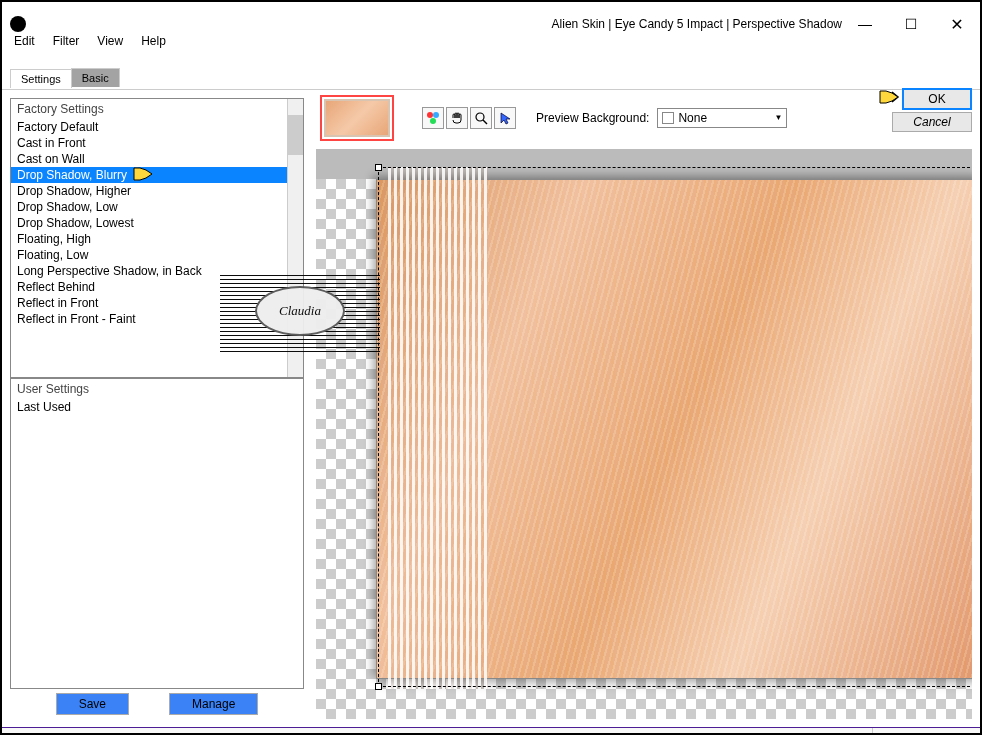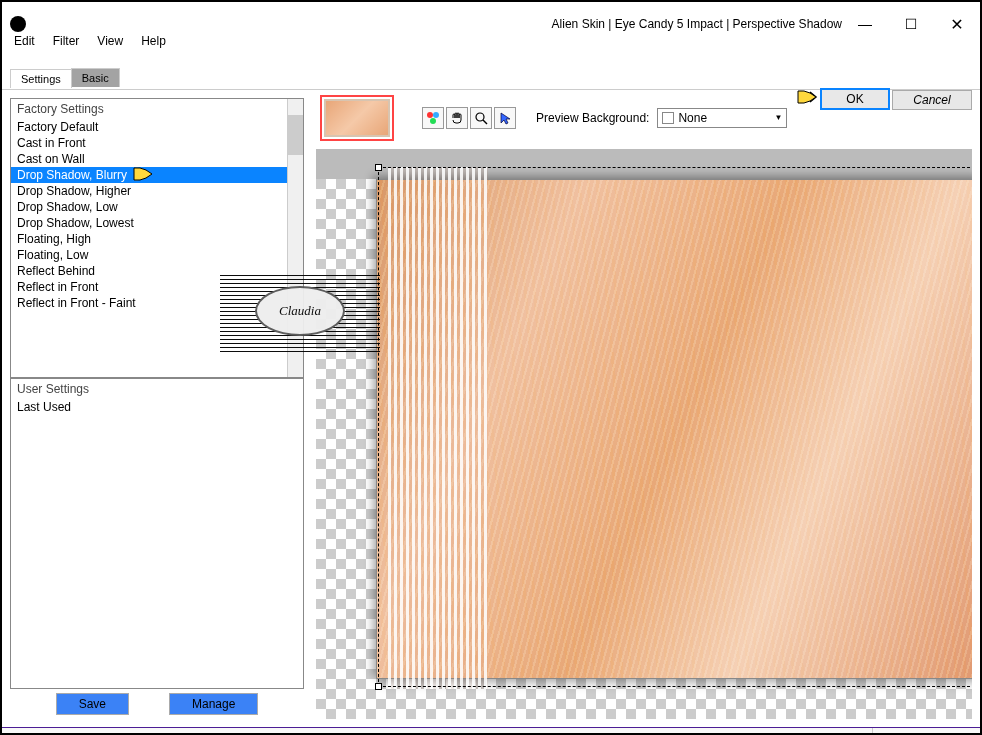--- a/index.html
+++ b/index.html
@@ -31,21 +31,21 @@
     .right { flex: 1; display: flex; flex-direction: column; position: relative; }
     .toprow { height: 55px; display: flex; align-items: center; gap: 8px; padding: 4px 8px; }
     .thumbframe { width: 74px; height: 46px; border: 2px solid #f44; padding: 2px; background: #fff; }
     .thumb { width: 100%; height: 100%; background: linear-gradient(135deg, #e8a678, #f5c9a8, #e8a678); border: 2px solid #d8c4b0; }
     .toolbtns { display: flex; gap: 2px; margin-left: 20px; }
     .toolbtn { width: 22px; height: 22px; border: 1px solid #999; background: #f8f8f8; display: flex; align-items: center; justify-content: center; font-size: 12px; cursor: pointer; }
     .previewlbl { font-size: 12px; margin-left: 12px; }
     .combo { width: 130px; height: 20px; border: 1px solid #888; display: flex; align-items: center; padding: 0 4px; font-size: 12px; cursor: pointer; }
     .combo-chk { width: 12px; height: 12px; border: 1px solid #888; margin-right: 4px; }
     .combo-arrow { margin-left: auto; font-size: 8px; }
-    .okcancel { position: absolute; top: -2px; right: 8px; display: flex; flex-direction: row; gap: 2px; align-items: flex-end; }
+    .okcancel { position: absolute; top: -2px; right: 8px; display: flex; flex-direction: column; gap: 2px; align-items: flex-end; }
     .okbtn { width: 70px; padding: 2px 0; font-size: 12px; background: #e8e8e8; border: 2px solid #0a84ff; cursor: pointer; text-align: center; }
     .cancelbtn { width: 80px; padding: 2px 0; font-size: 12px; background: #e8e8e8; border: 1px solid #aaa; cursor: pointer; text-align: center; font-style: italic; }
     .preview { flex: 1; margin: 4px 8px 8px 4px; position: relative; background: #fff; overflow: hidden; }
     .checker { position: absolute; inset: 0;
       background-image:
         linear-gradient(45deg, #ccc 25%, transparent 25%),
         linear-gradient(-45deg, #ccc 25%, transparent 25%),
         linear-gradient(45deg, transparent 75%, #ccc 75%),
         linear-gradient(-45deg, transparent 75%, #ccc 75%);
       background-size: 20px 20px;
@@ -99,20 +99,21 @@
         <div id="factory-items">
             <div class="listitem">Factory Default</div>
             <div class="listitem">Cast in Front</div>
             <div class="listitem">Cast on Wall</div>
             <div class="listitem selected">Drop Shadow, Blurry</div>
             <div class="listitem">Drop Shadow, Higher</div>
             <div class="listitem">Drop Shadow, Low</div>
             <div class="listitem">Drop Shadow, Lowest</div>
             <div class="listitem">Floating, High</div>
             <div class="listitem">Floating, Low</div>
+            <div class="listitem">Long Perspective Shadow, in Back</div>
             <div class="listitem">Reflect Behind</div>
             <div class="listitem">Reflect in Front</div>
             <div class="listitem">Reflect in Front - Faint</div>
           </div>
       </div>
       <div class="scrollbar">
         <div class="scrollthumb"></div>
       </div>
     </div>
     <div class="listbox user">

